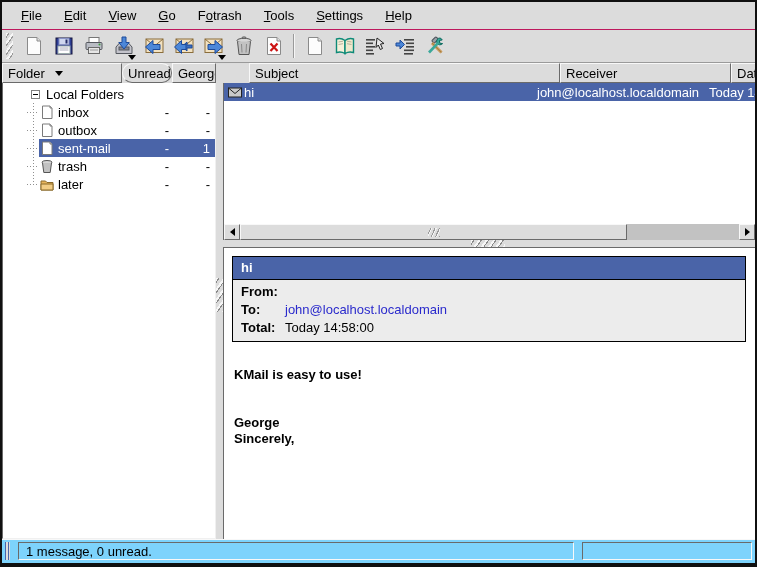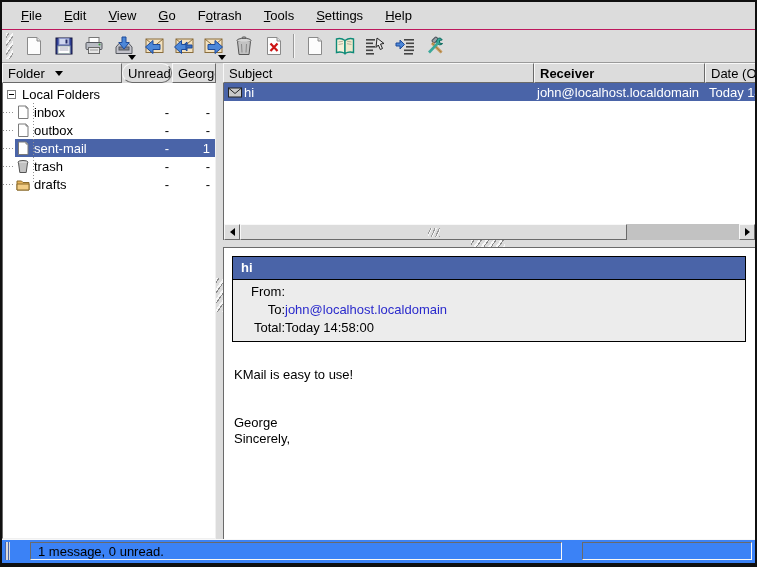--- a/index.html
+++ b/index.html
@@ -34,38 +34,38 @@
   .hcell { background:#dcdcdc; border-top:1px solid #f8f8f8; border-left:1px solid #f8f8f8; border-right:1px solid #6a6a6a; border-bottom:1px solid #6a6a6a; padding:1px 5px 0 5px; white-space:nowrap; overflow:hidden; display:flex; align-items:center; }
   .sort-arrow { width:0; height:0; border-left:4px solid transparent; border-right:4px solid transparent; border-top:5px solid #000; margin-left:10px; }
   
   .folder-pane { flex:0 0 214px; display:flex; flex-direction:column; min-height:0; }
   .fh-folder { flex:1; }
   .fh-unread { flex:0 0 50px;border-radius:10px; }
   .fh-total { flex:0 0 44px; }
   .tree-area { flex:1; background:#fff; border:1px solid #6a6a6a; border-top:none; border-right-color:#f0f0f0; border-bottom-color:#f0f0f0; position:relative; overflow:hidden; padding-top:2px; }
   .tree-vline { position:absolute; left:30px; top:20px; width:1px; height:81px;
     background:repeating-linear-gradient(#909090 0 1px, transparent 1px 3px); }
-  .trow { height:18px; display:flex; align-items:center; }
+  .trow { height:18px; display:flex; align-items:center;margin-left:24px; }
   .trow-root { padding-left:4px; }
   .expander { width:9px; height:9px; border:1px solid #808080; background:#fff; position:relative; margin-right:6px; flex:0 0 9px; }
   .expander::after { content:""; position:absolute; left:1px; right:1px; top:3px; height:1px; background:#000; }
   .trow-child { }
   .stub { width:12px; height:1px; background:repeating-linear-gradient(90deg,#909090 0 1px, transparent 1px 3px); flex:0 0 12px; }
   .trow-main { flex:1; display:flex; align-items:center; height:18px; padding-left:1px; }
   .trow-main.selected { background:#4a64a8; color:#fff;justify-content:space-between; }
   .trow-main.selected .count { color:#fff; }
   .ficon { width:15px; height:15px; margin-right:3px; flex:0 0 15px; display:flex; align-items:center; }
   .fname { flex:1; white-space:nowrap; overflow:hidden; }
   .count { text-align:right; white-space:nowrap; }
   .count-unread { flex:0 0 46px; padding-right:6px; }
   .count-total { flex:0 0 40px; padding-right:5px; }
   
   .right-col { flex:1; display:flex; flex-direction:column; min-width:0; }
-  .mh-subject { flex:0 0 311px; }
-  .mh-receiver { flex:0 0 171px;font-weight:bold; }
+  .mh-subject { flex:0 0 311px;margin-left:26px; }
+  .mh-receiver { flex:0 0 171px; }
   .mh-date { flex:1; border-right:none; }
   .msg-list { flex:0 0 141px; background:#fff; border-left:1px solid #6a6a6a; overflow:hidden; }
   .msg-row { height:18px; display:flex; align-items:center; background:#4a64a8; color:#fff; }
   .mc-subject { flex:0 0 311px; display:flex; align-items:center; padding-left:4px; overflow:hidden; white-space:nowrap; }
   .mc-subject svg { margin-right:2px; flex:0 0 auto; }
   .mc-receiver { flex:0 0 171px; padding-left:2px; overflow:hidden; white-space:nowrap; }
   .mc-date { flex:1; padding-left:3px; overflow:hidden; white-space:nowrap; }
   
   .hscroll { flex:0 0 16px; display:flex; background:#c2c2c2; border-left:1px solid #6a6a6a; }
   .sb-btn { flex:0 0 16px; height:16px; background:#dcdcdc; border:1px solid; border-color:#f8f8f8 #6a6a6a #6a6a6a #f8f8f8; display:flex; align-items:center; justify-content:center; }
@@ -77,27 +77,27 @@
   .sb-track { flex:1; background:#c2c2c2; }
   .hsplitter { flex:0 0 7px; background:#dcdcdc; position:relative; }
   .hsplitter .grip { position:absolute; top:0; left:248px; width:34px; height:7px;
     background:repeating-linear-gradient(125deg,#f6f6f6 0 2px,#8a8a8a 2px 3px,#dcdcdc 3px 6px); }
   
   .preview { flex:1; background:#fff; border-left:1px solid #6a6a6a; border-top:1px solid #6a6a6a; overflow:hidden; padding:8px 0 0 8px; }
   .pv-box { width:514px; border:1px solid #000; }
   .pv-title { background:#4a64a8; color:#fff; font-weight:bold; padding:3px 8px 4px 8px; border-bottom:1px solid #000; }
   .pv-rows { background:#ececec; padding:3px 0 4px 0; }
   .pv-row { display:flex; padding:0 8px; line-height:18px; }
-  .pv-label { font-weight:normal; flex:0 0 44px;text-align:right; }
+  .pv-label { font-weight:bold; flex:0 0 44px; }
   .pv-value { white-space:nowrap; }
   .pv-link { color:#2a2acc; }
   .pv-body { margin:25px 0 0 2px; }
-  .body-line { height:16px; line-height:16px; white-space:pre; }
-  
-  .statusbar { flex:0 0 24px; display:flex; align-items:stretch; gap:20px; padding:2px 3px 3px 3px; border-top:1px solid #f8f8f8; background:#3b82f6; }
+  .body-line { height:16px; line-height:16px; white-space:pre;font-weight:bold; }
+  
+  .statusbar { flex:0 0 24px; display:flex; align-items:stretch; gap:8px; padding:2px 3px 3px 3px; border-top:1px solid #f8f8f8; background:#7dd3fc; }
   .sb-grip { flex:0 0 5px; background:repeating-linear-gradient(90deg,#4a64a8 0 1px, #dcdcdc 1px 3px); }
   .sb-panel { border:1px solid; border-color:#6a6a6a #f8f8f8 #f8f8f8 #6a6a6a; padding:1px 7px 0 7px; white-space:nowrap; overflow:hidden; }
   .sb-left { flex:1; }
   .sb-right { flex:0 0 170px; }
 </style>
 </head>
 <body>
 
 <div class="window">
 
@@ -334,21 +334,21 @@
 
         <div class="trow trow-child">
           <span class="stub"></span>
           <span class="trow-main">
             <span class="ficon">
                 <svg width="14" height="15" viewBox="0 0 14 15">
                   <path d="M1 4 H5.5 L7 5.5 H13 V13 H1 Z" fill="#e8b55c" stroke="#8a6a2a"></path>
                   <path d="M1 7 H13 V13 H1 Z" fill="#f2cd85" stroke="#8a6a2a"></path>
                 </svg>
               </span>
-            <span class="fname">drafts</span>
+            <span class="fname">later</span>
             <span class="count count-unread">-</span>
             <span class="count count-total">-</span>
           </span>
         </div>
       </div>
     </div>
 
     <div class="vsplitter">
         <div class="grip"></div>
       </div>

